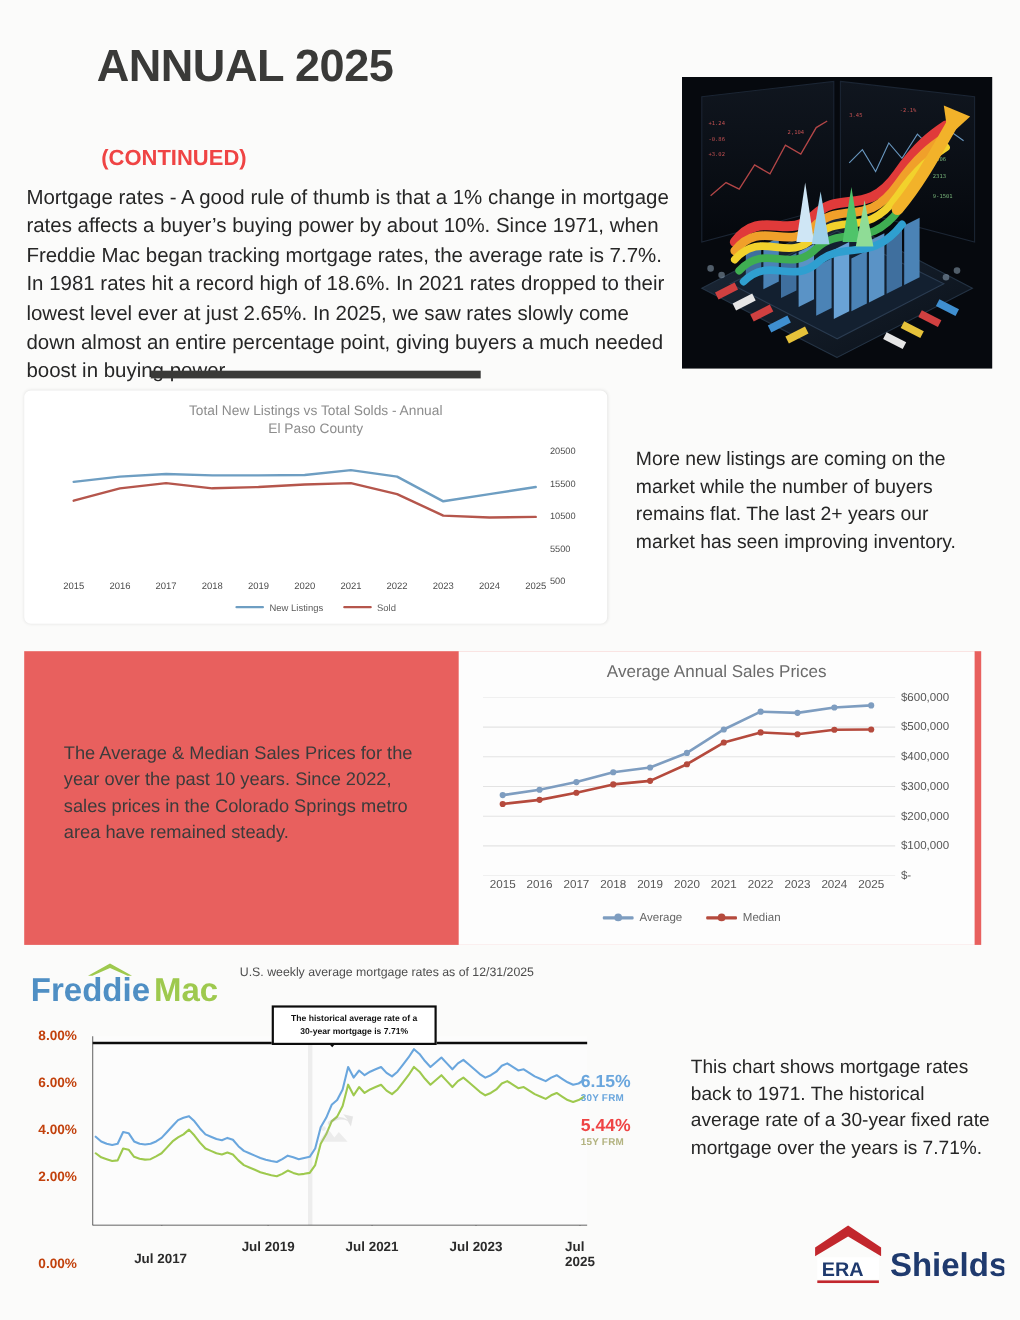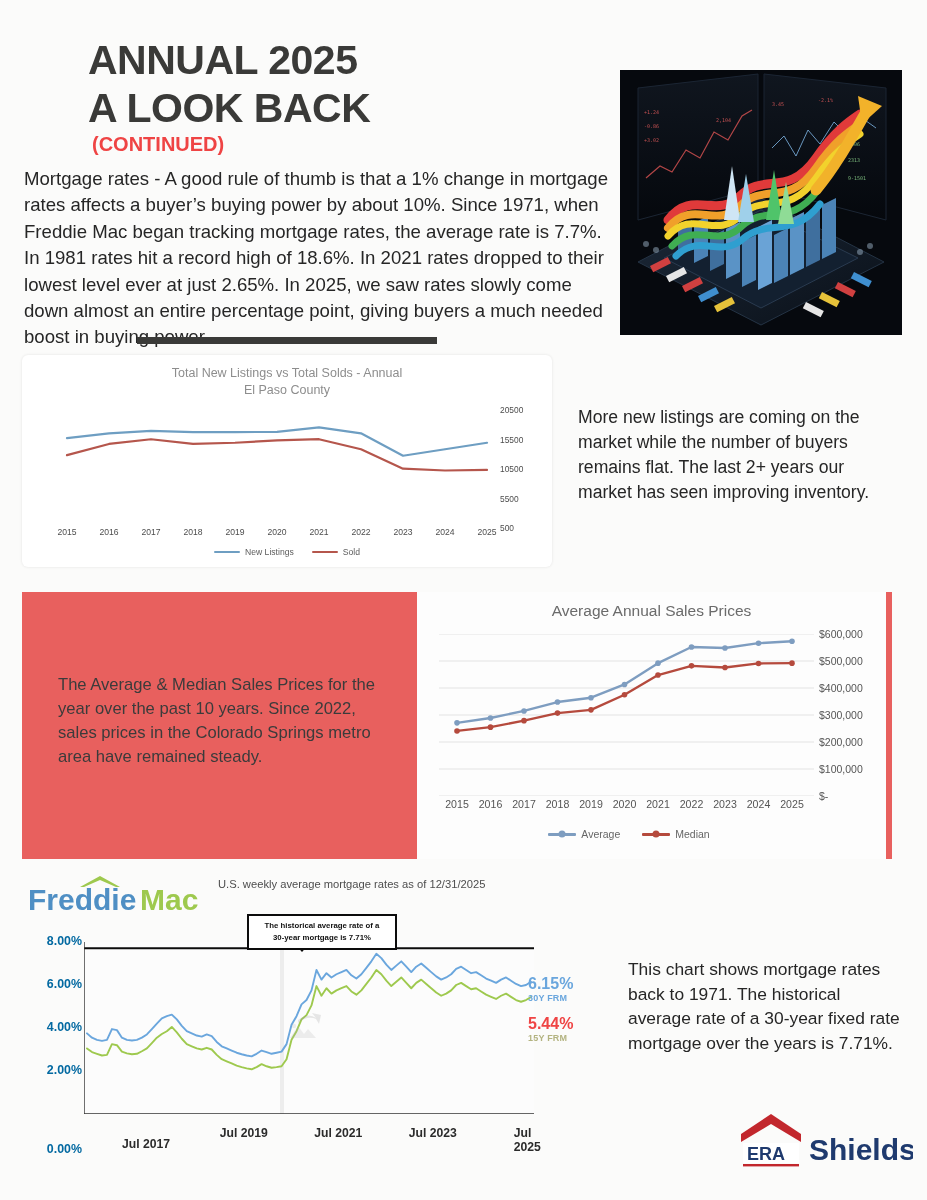--- a/index.html
+++ b/index.html
@@ -182,22 +182,22 @@
     text-align:center;
     z-index: 4;
   }
 
   .fmchart {
     position: absolute; left: 22px; top: 930px;
     width: 560px; height: 230px;
   }
   .fm-ylabels { position:absolute; left: 0; top: 0; width: 60px; height: 200px; }
   .fm-ylabels span {
-    position: absolute; right: 0;
-    font-size: 12.4px; font-weight: 700; color: #0369a1;
+    position: absolute; right: 12px;
+    font-size: 12.4px; font-weight: 700; color: #c2410c;
   }
   .fm-plot {
     position: absolute; left: 62px; top: 12px;
     width: 450px; height: 172px;
   }
   .fm-xlabels {
     position: absolute; left: 62px; top: 196px;
     width: 450px; height: 18px;
   }
   .fm-xlabels span {
@@ -222,21 +222,20 @@
     width: 180px; height: 62px;
   }
 </style>
 </head>
 <body>
 
 <div class="page">
 
   <div class="headline">
     <span>ANNUAL 2025</span>
-    <span class="l2">A LOOK BACK</span>
   </div>
   <div class="continued">(CONTINUED)</div>
 
   <p class="intro">Mortgage rates - A good rule of thumb is that a 1% change in mortgage rates affects a buyer’s buying power by about 10%. Since 1971, when Freddie Mac began tracking mortgage rates, the average rate is 7.7%. In 1981 rates hit a record high of 18.6%. In 2021 rates dropped to their lowest level ever at just 2.65%. In 2025, we saw rates slowly come down almost an entire percentage point, giving buyers a much needed boost in buying power.</p>
 
   <div class="hero">
     <svg width="282" height="265" viewBox="0 0 282 265">
       <defs>
         <linearGradient id="scr" x1="0" y1="0" x2="0" y2="1">
           <stop offset="0" stop-color="#10161f"></stop>

